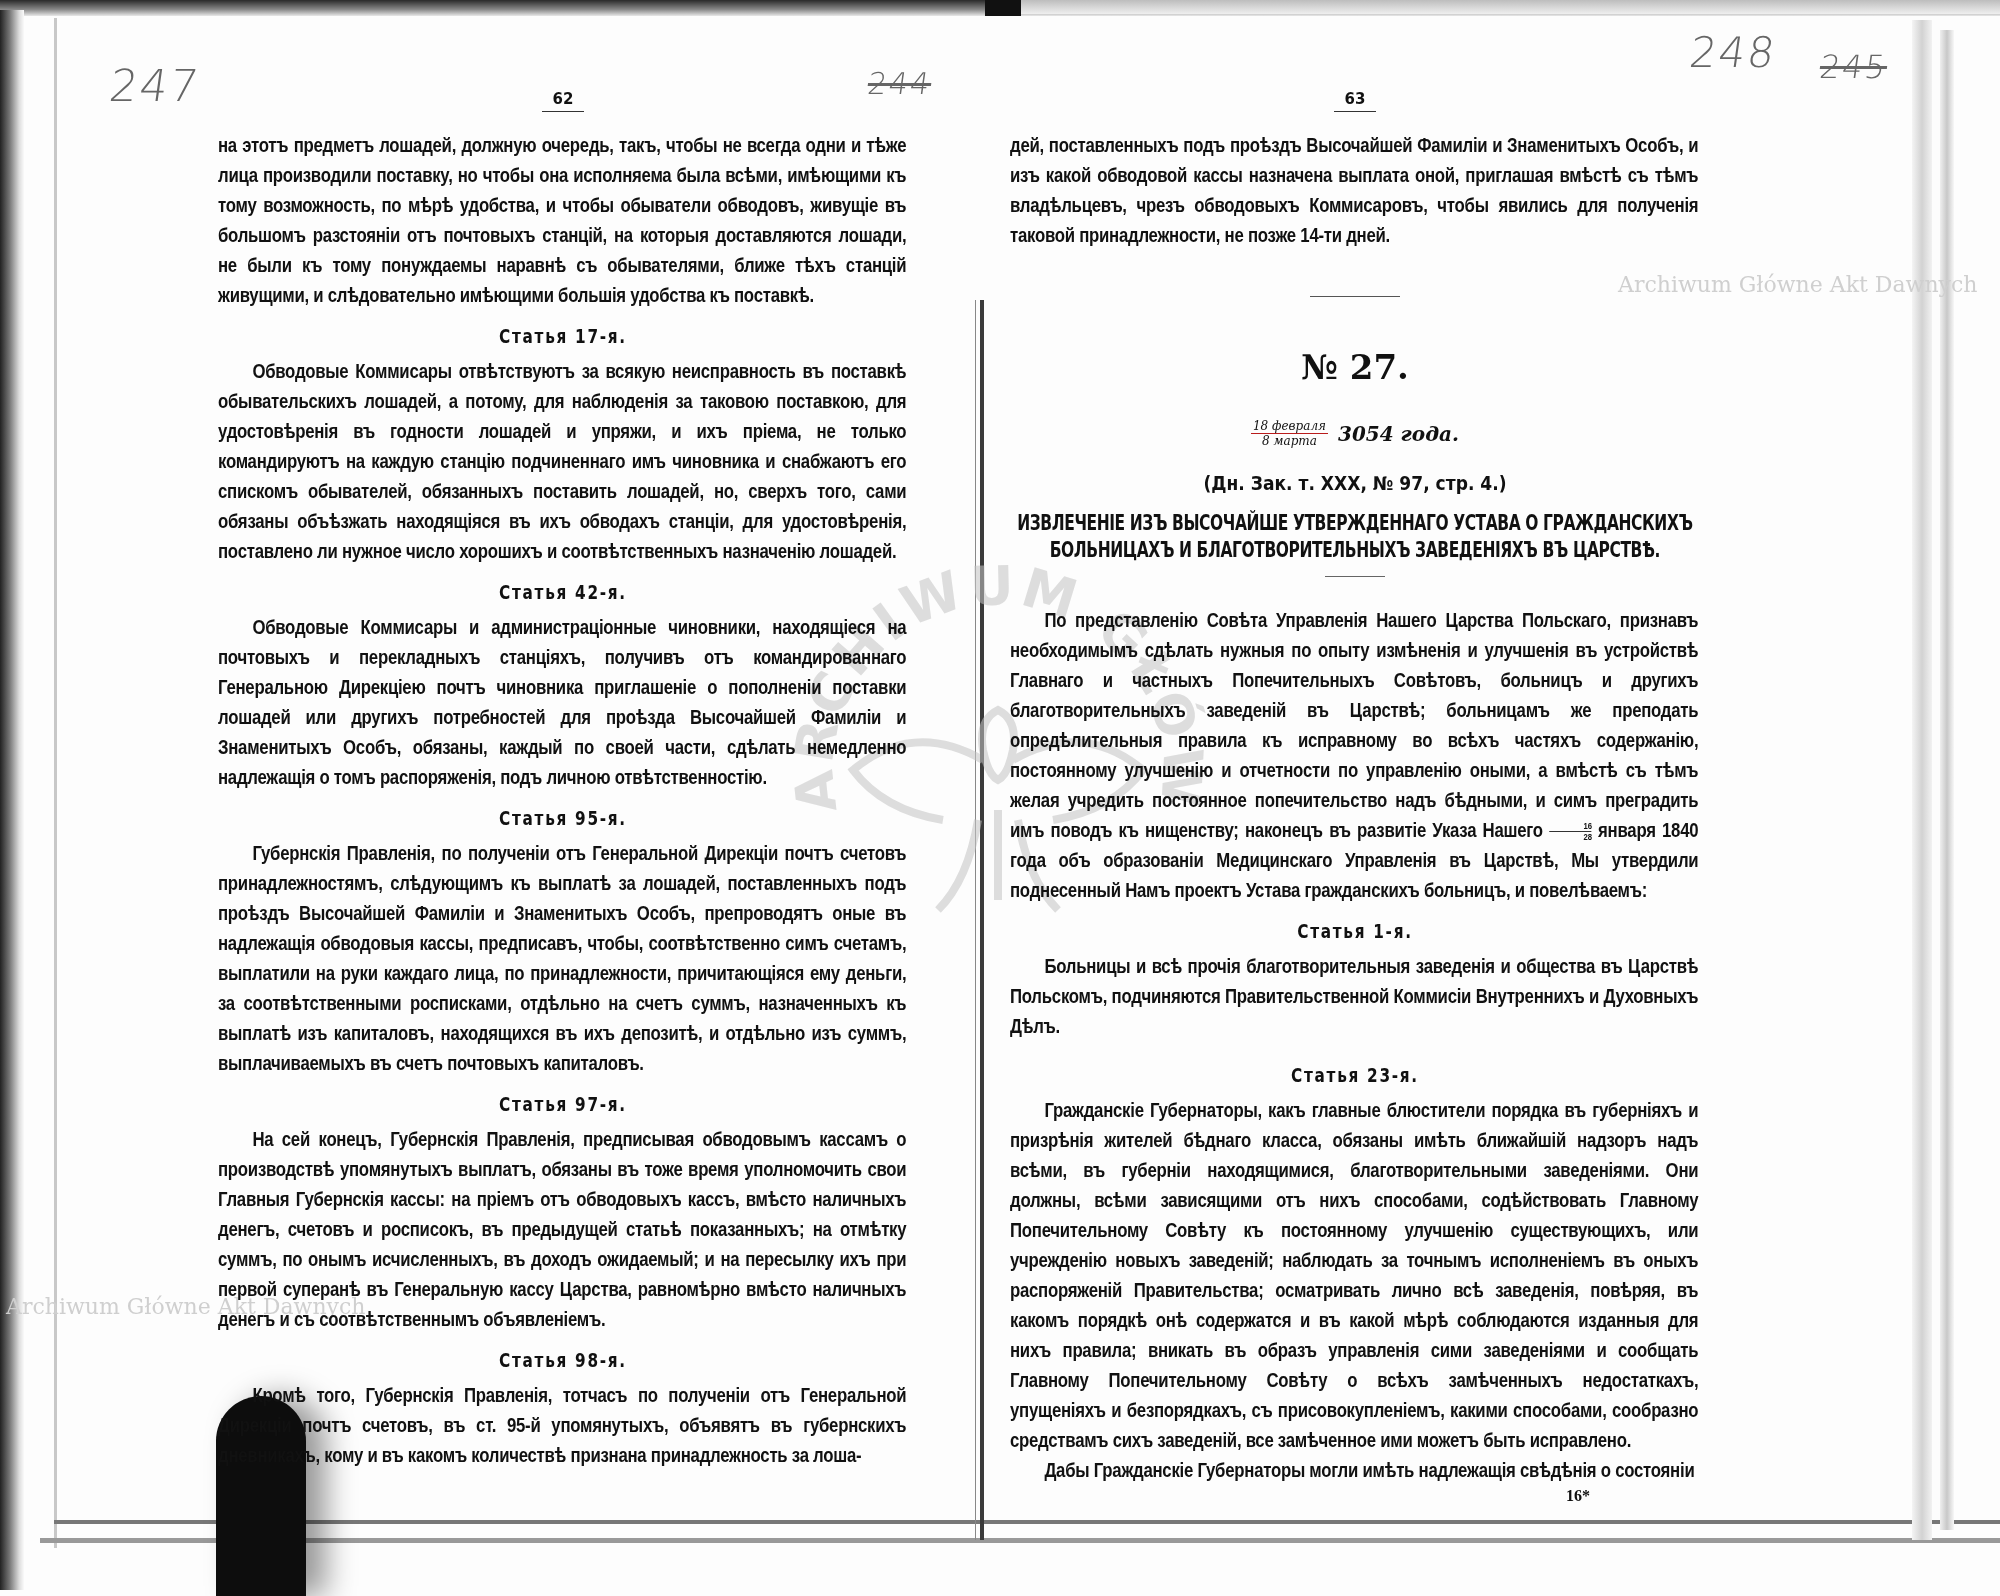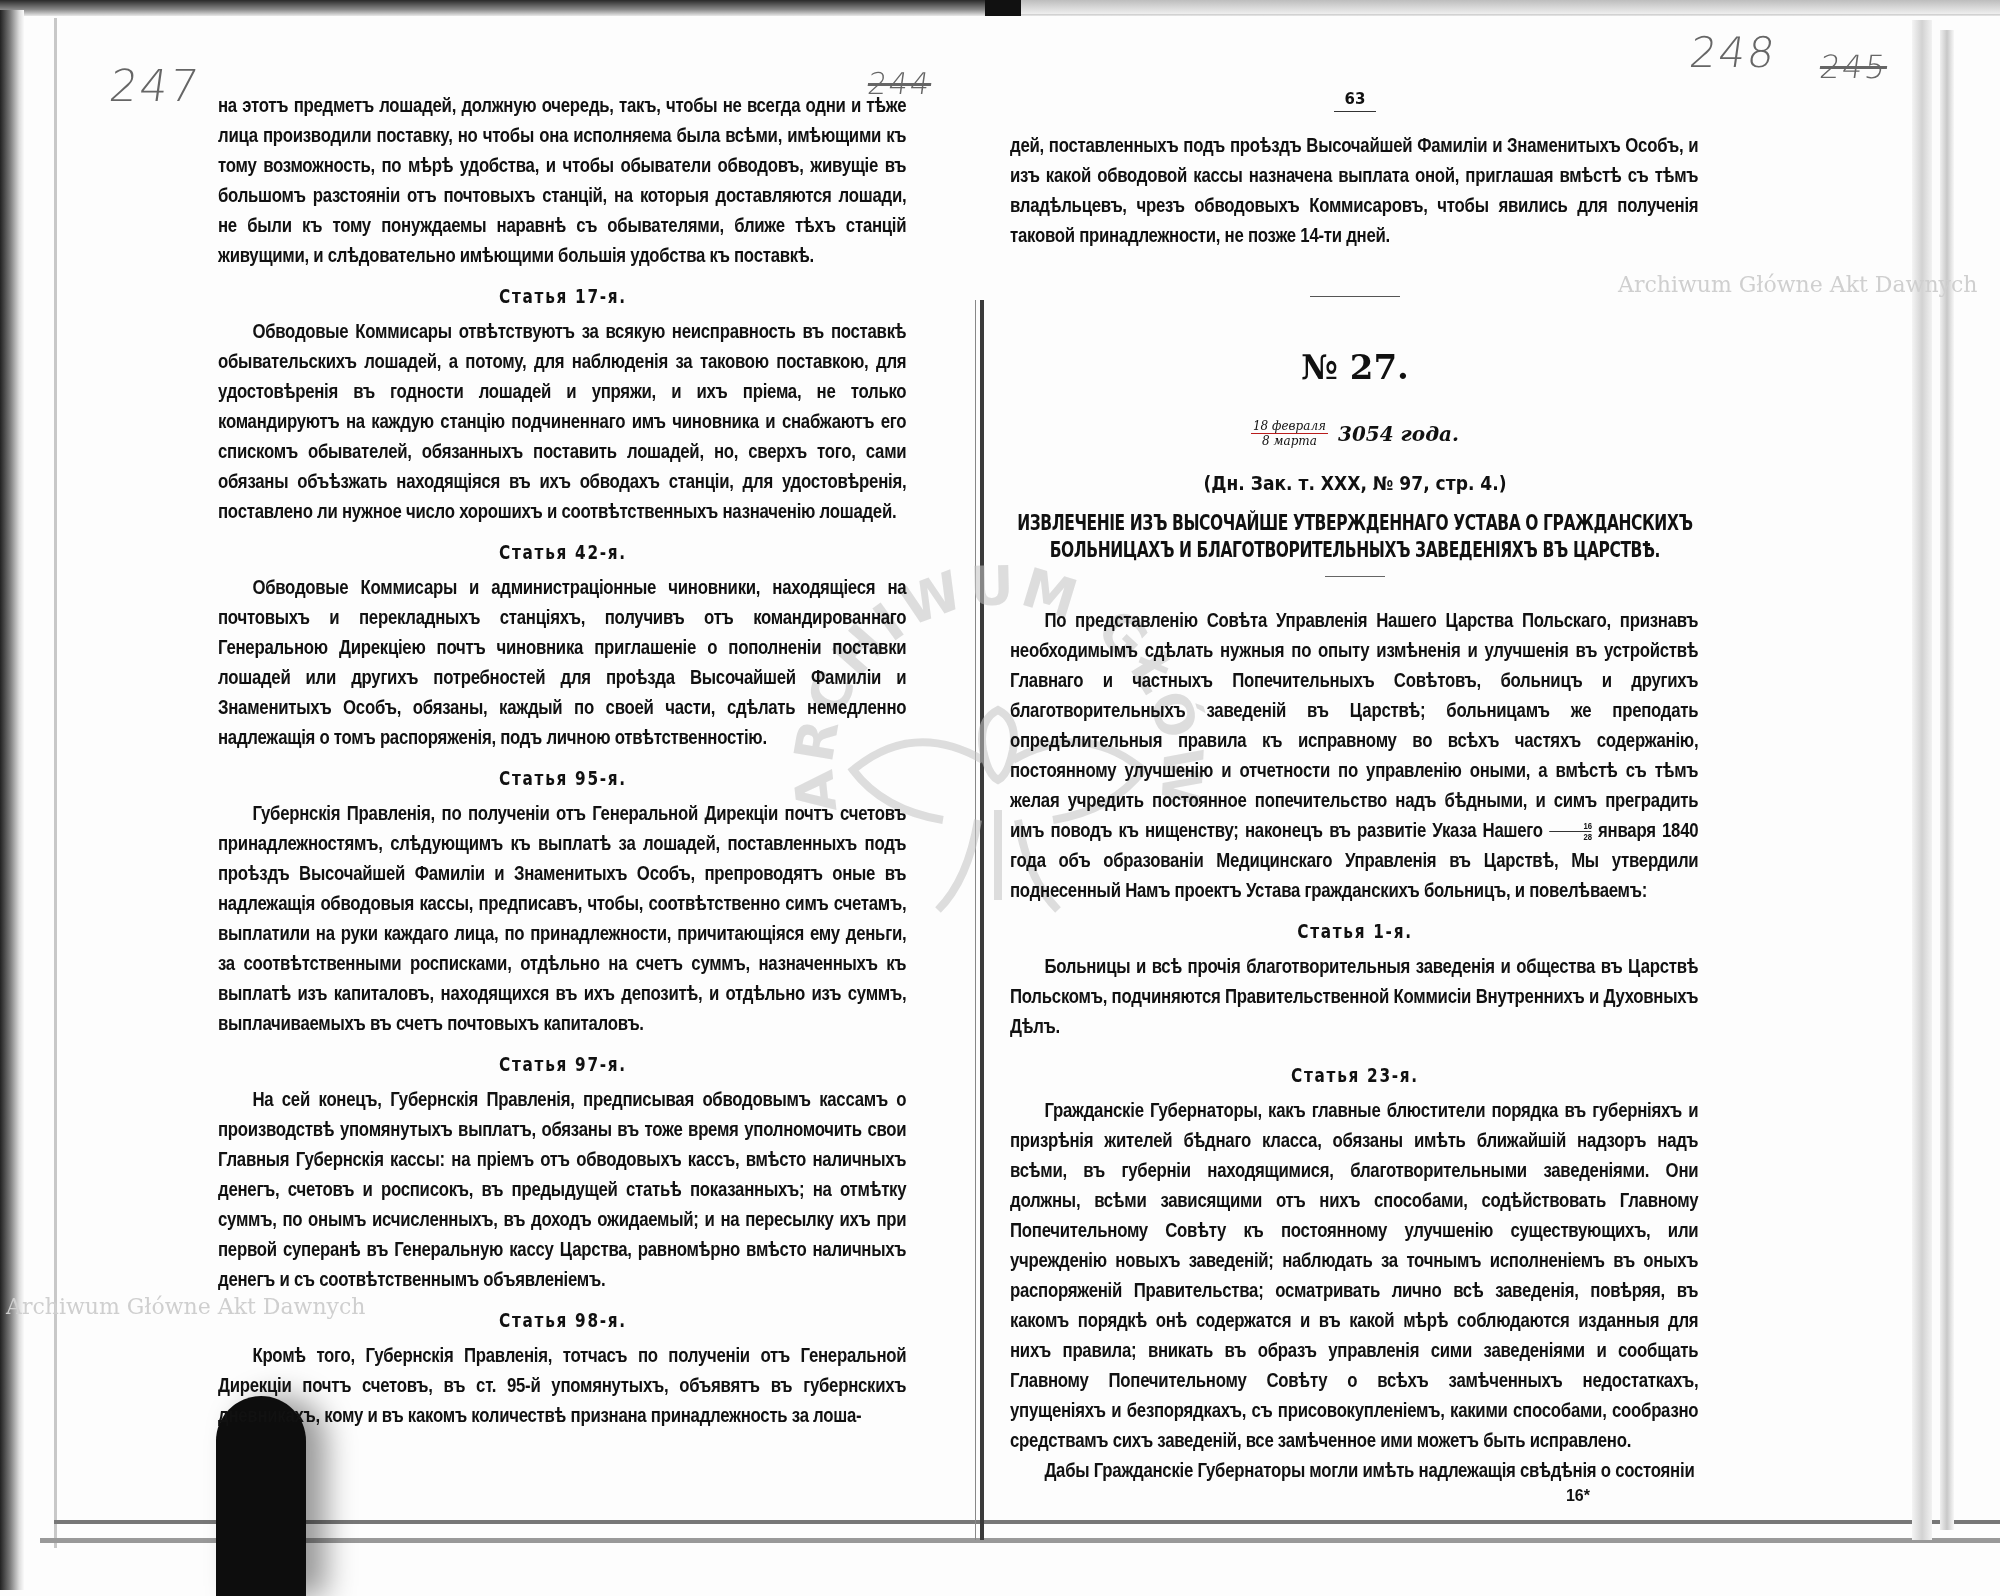--- a/index.html
+++ b/index.html
@@ -94,21 +94,21 @@
       text-align: center; font-weight: bold; font-size: 19px; margin: 24px 0 16px;
       font-family: "DejaVu Sans", sans-serif; transform: scaleX(0.9);
     }
     .decree-title {
       text-align: center; font-weight: bold; font-size: 21px; line-height: 27px;
       font-family: "DejaVu Sans Condensed", "DejaVu Sans", sans-serif;
       text-transform: uppercase; transform: scaleX(0.82); letter-spacing: -0.5px;
       width: 122%; margin-left: -11%;
     }
     .short-rule { width: 60px; height: 1px; background: #666; margin: 12px auto 28px; }
-    .footer-sig { text-align: right; font-weight: bold; font-size: 16px; padding-right: 110px; margin-top: 2px; font-family: Liberation Sans, sans-serif; }
+    .footer-sig { text-align: right; font-weight: bold; font-size: 16px; padding-right: 110px; margin-top: 2px; font-family: Liberation Serif, serif; }
     .frac-inline { display: inline-flex; flex-direction: column; font-size: 9px; line-height: 10px; vertical-align: middle; text-align:center; }
     .frac-inline span:first-child { border-bottom: 1px solid #333; }
 
     .watermark-text {
       position: absolute; font-family: "DejaVu Serif", serif; color: #cfcfcf; font-size: 22px;
     }
     .watermark-seal {
       position: absolute; left: 778px; top: 560px; width: 440px; height: 440px;
       border-radius: 50%; pointer-events: none; opacity: 0.55;
     }
@@ -145,20 +145,21 @@
   </text>
   <g fill="none" stroke="#c4c4c4" stroke-width="8">
     <path d="M220 150 q-20 10 -15 40 q5 25 15 30 q10 -5 15 -30 q5 -30 -15 -40z"></path>
     <path d="M205 200 q-70 -40 -130 10 q30 40 90 50"></path>
     <path d="M235 200 q70 -40 130 10 q-30 40 -90 50"></path>
     <path d="M200 260 q-10 60 -40 90 M240 260 q10 60 40 90 M220 250 v90"></path>
   </g>
 </svg>
 
 <div class="page left">
+  <div class="page-number">62</div>
   <p class="body">на этотъ предметъ лошадей, должную очередь, такъ, чтобы не всегда одни и тѣже лица производили поставку, но чтобы она исполняема была всѣми, имѣющими къ тому возможность, по мѣрѣ удобства, и чтобы обыватели обводовъ, живущіе въ большомъ разстояніи отъ почтовыхъ станцій, на которыя доставляются лошади, не были къ тому понуждаемы наравнѣ съ обывателями, ближе тѣхъ станцій живущими, и слѣдовательно имѣющими большія удобства къ поставкѣ.</p>
 
   <div class="article-heading">Статья 17-я.</div>
   <p class="body indent">Обводовые Коммисары отвѣтствуютъ за всякую неисправность въ поставкѣ обывательскихъ лошадей, а потому, для наблюденія за таковою поставкою, для удостовѣренія въ годности лошадей и упряжи, и ихъ пріема, не только командируютъ на каждую станцію подчиненнаго имъ чиновника и снабжаютъ его спискомъ обывателей, обязанныхъ поставить лошадей, но, сверхъ того, сами обязаны объѣзжать находящіяся въ ихъ обводахъ станціи, для удостовѣренія, поставлено ли нужное число хорошихъ и соотвѣтственныхъ назначенію лошадей.</p>
 
   <div class="article-heading">Статья 42-я.</div>
   <p class="body indent">Обводовые Коммисары и администраціонные чиновники, находящіеся на почтовыхъ и перекладныхъ станціяхъ, получивъ отъ командированнаго Генеральною Дирекціею почтъ чиновника приглашеніе о пополненіи поставки лошадей или другихъ потребностей для проѣзда Высочайшей Фамиліи и Знаменитыхъ Особъ, обязаны, каждый по своей части, сдѣлать немедленно надлежащія о томъ распоряженія, подъ личною отвѣтственностію.</p>
 
   <div class="article-heading">Статья 95-я.</div>
   <p class="body indent">Губернскія Правленія, по полученіи отъ Генеральной Дирекціи почтъ счетовъ принадлежностямъ, слѣдующимъ къ выплатѣ за лошадей, поставленныхъ подъ проѣздъ Высочайшей Фамиліи и Знаменитыхъ Особъ, препроводятъ оные въ надлежащія обводовыя кассы, предписавъ, чтобы, соотвѣтственно симъ счетамъ, выплатили на руки каждаго лица, по принадлежности, причитающіяся ему деньги, за соотвѣтственными росписками, отдѣльно на счетъ суммъ, назначенныхъ къ выплатѣ изъ капиталовъ, находящихся въ ихъ депозитѣ, и отдѣльно изъ суммъ, выплачиваемыхъ въ счетъ почтовыхъ капиталовъ.</p>

